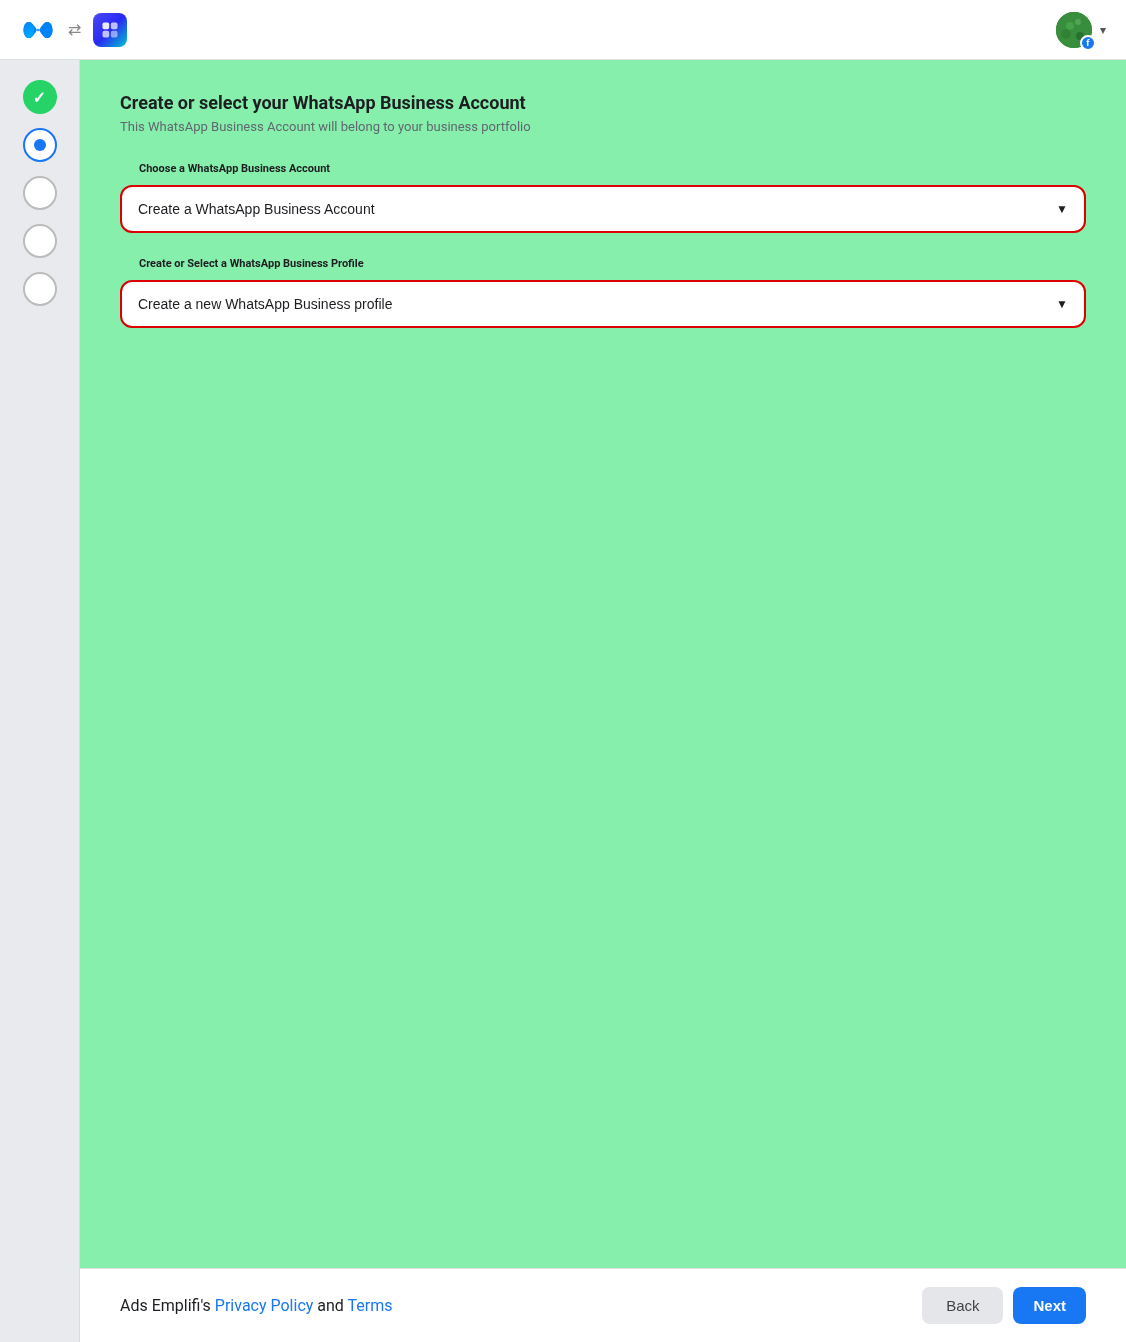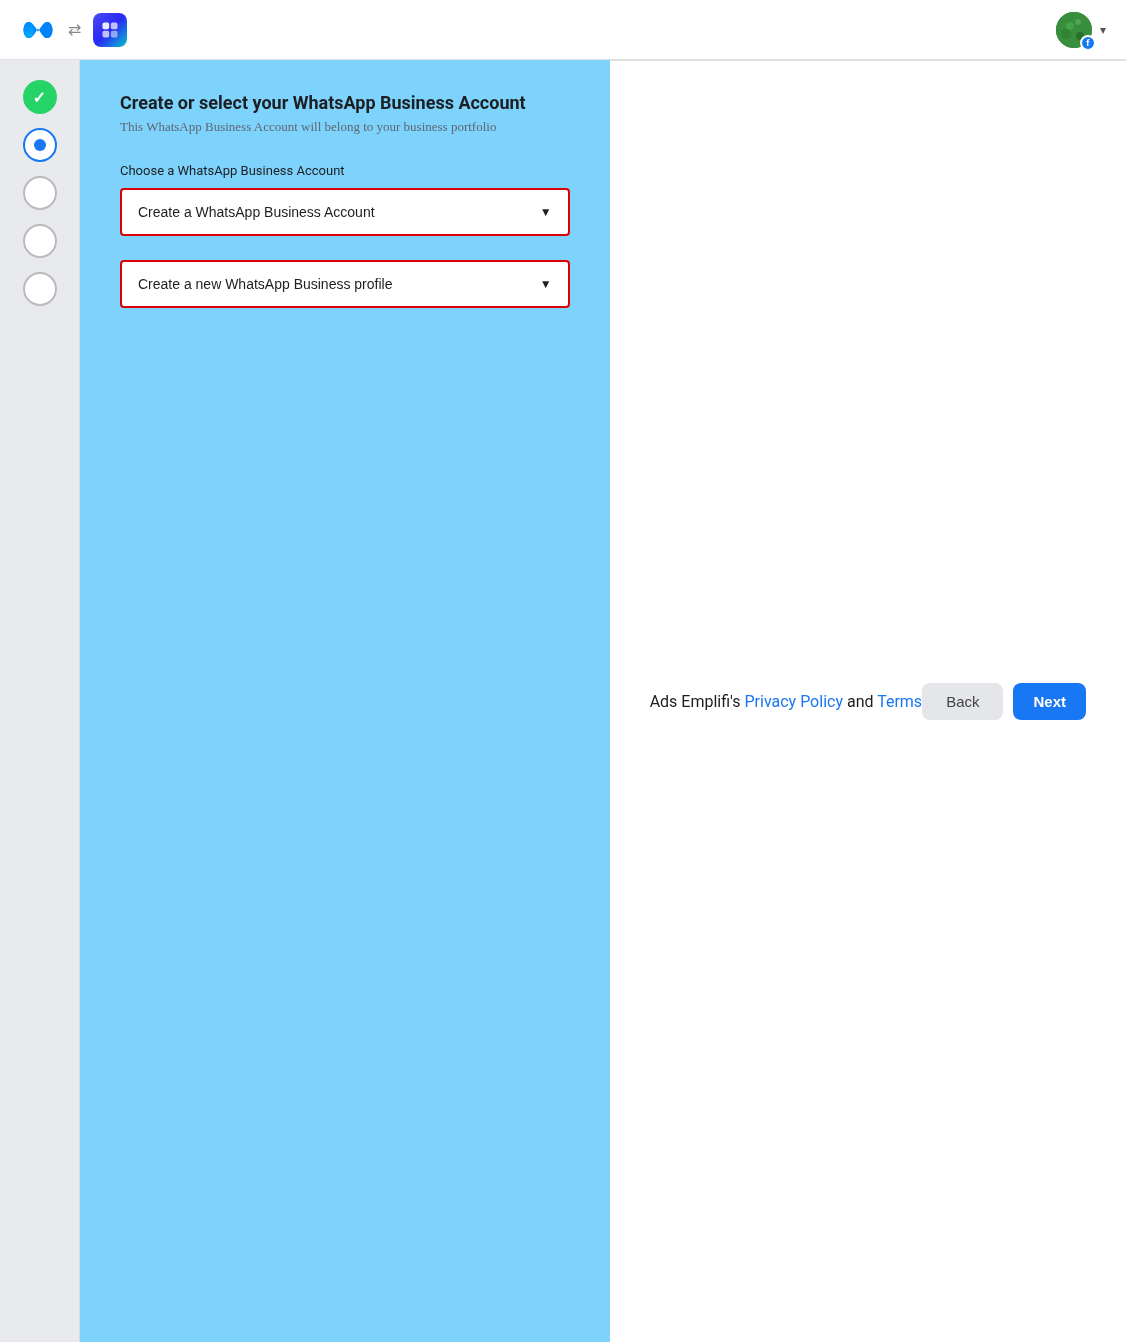--- a/index.html
+++ b/index.html
@@ -124,55 +124,55 @@
     .active-dot {
       width: 12px;
       height: 12px;
       border-radius: 50%;
       background: #1877f2;
     }
 
     
     .content-area {
       flex: 1;
-      background: #7dd3fc;
-      display: flex;
-      flex-direction: row;
+      background: #86efac;
+      display: flex;
+      flex-direction: column;
       position: relative;
     }
 
     .content-body {
       flex: 1;
       padding: 32px 40px;
       overflow-y: auto;
     }
 
     .page-title {
       font-size: 18px;
       font-weight: 700;
       color: #1c1e21;
       margin-bottom: 6px;
     }
     .page-subtitle {
       font-size: 13px;
       color: #606770;
       margin-bottom: 28px;
-      font-family: Liberation Serif, serif;
     }
 
     .section-label {
-      font-size: 13px;
-      font-weight: 400;
+      font-size: 11px;
+      font-weight: 700;
       color: #1c1e21;
       margin-bottom: 10px;
+      margin-left: 19px;
     }
 
     .dropdown-wrapper {
       border: 2.5px solid #d00;
-      border-radius: 4px;
+      border-radius: 12px;
       margin-bottom: 24px;
       background: #fff;
       overflow: hidden;
     }
 
     .dropdown-select {
       width: 100%;
       padding: 14px 16px;
       font-size: 14px;
       color: #1c1e21;
@@ -314,20 +314,21 @@
       <div class="section-label">Choose a WhatsApp Business Account</div>
       <div class="dropdown-wrapper">
         <div class="dropdown-container">
           <select class="dropdown-select">
             <option>Create a WhatsApp Business Account</option>
           </select>
           <span class="dropdown-chevron">▼</span>
         </div>
       </div>
 
+      <div class="section-label">Create or Select a WhatsApp Business Profile</div>
       <div class="dropdown-wrapper">
         <div class="dropdown-container">
           <select class="dropdown-select">
             <option>Create a new WhatsApp Business profile</option>
           </select>
           <span class="dropdown-chevron">▼</span>
         </div>
       </div>
 
     </div>

